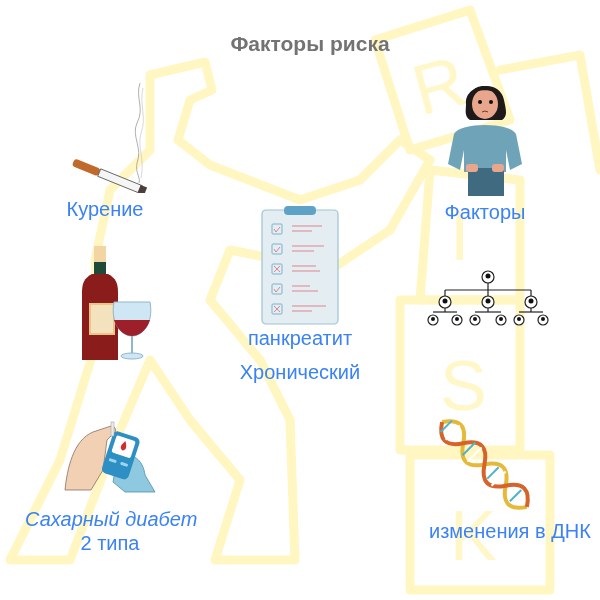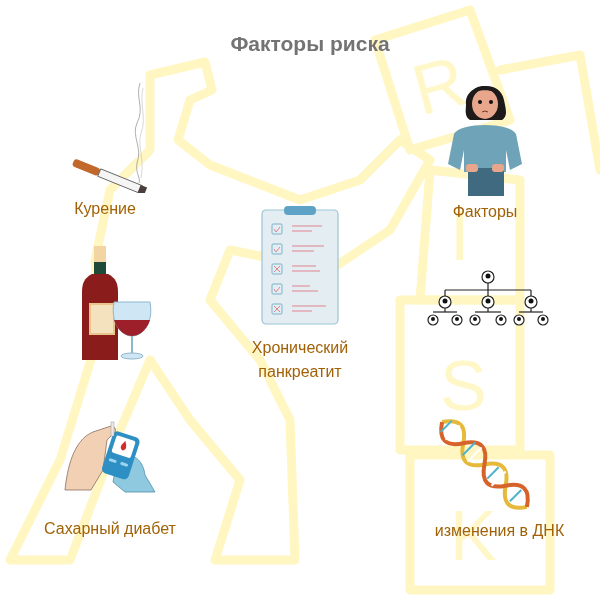--- a/index.html
+++ b/index.html
@@ -2,21 +2,21 @@
 <html><head>
 <meta charset="utf-8">
 <style>
   html, body { margin:0; padding:0; }
   body { width:600px; height:600px; background:#ffffff; position:relative; overflow:hidden;
          font-family:"Liberation Sans", "DejaVu Sans", sans-serif; color:#3b2f2a; }
   .bg { position:absolute; left:0; top:0; width:600px; height:600px; z-index:0; }
   .title { position:absolute; left:0; top:32px; width:600px; text-align:center;
            font-weight:bold; font-size:21px; color:#737373; z-index:2;margin-left:10px; }
   .item { position:absolute; z-index:2; text-align:center; }
-  .label { font-size:16px; line-height:24px; color:#a16207; white-space:nowrap; }
+  .label { font-size:20px; line-height:24px; color:#3b82f6; white-space:nowrap; }
   svg.icon { display:block; margin:0 auto; }
 </style>
 </head>
 <body>
 
 <svg class="bg" viewBox="0 0 600 600">
   <g fill="none" stroke="#fff6c2" stroke-width="9" stroke-linecap="round" stroke-linejoin="round">
 
     <path d="M150 75 L205 62 L212 90 L190 100 L178 140 L210 165 L300 200 L360 180 L400 140 L430 160 L390 230 L330 270 L230 250 L210 300 L260 360 L290 420 L295 560 L215 560 L240 480 L190 420 L150 360 L120 430 L70 560 L10 560 L60 460 L100 330 L95 260 L110 190 L150 150 L150 100 Z"></path>
 
@@ -85,22 +85,22 @@
       <rect x="12" y="78" width="10" height="10" rx="1" stroke="#7bb3cc"></rect>
         <path d="M14 83 l2 3 l4 -5"></path>
       <line x1="32" y1="80" x2="50" y2="80"></line>
         <line x1="32" y1="85" x2="58" y2="85"></line>
       <rect x="12" y="98" width="10" height="10" rx="1" stroke="#7bb3cc"></rect>
         <path d="M14 100 l6 6 M20 100 l-6 6"></path>
       <line x1="32" y1="100" x2="66" y2="100"></line>
         <line x1="32" y1="105" x2="52" y2="105"></line>
     </g>
   </svg>
+  <div class="label">панкреатит</div>
   <div class="label" style="margin-top:10px;">Хронический</div>
-  <div class="label">панкреатит</div>
 </div>
 
 <div class="item" style="left:55px; top:244px; width:130px;">
   <svg class="icon" width="80" height="120" viewBox="0 0 80 120">
     <rect x="14" y="2" width="12" height="18" fill="#f3d5a3"></rect>
     <rect x="14" y="18" width="12" height="12" fill="#1f4a3a"></rect>
     <path d="M12 30 L28 30 C36 34, 38 40, 38 48 L38 116 L2 116 L2 48 C2 40, 4 34, 12 30 Z" fill="#8b1c1c"></path>
     <rect x="10" y="60" width="24" height="30" fill="#f4e1bd" stroke="#e9c58c" stroke-width="2"></rect>
     <path d="M34 58 C30 80, 42 92, 52 92 C62 92, 74 80, 70 58 Z" fill="#cfe7f5" stroke="#8fb6cc"></path>
     <path d="M34 76 C38 88, 46 92, 52 92 C58 92, 66 88, 70 76 Z" fill="#9c1f2a"></path>
@@ -157,21 +157,22 @@
     <path d="M54 40 C70 30, 80 40, 82 55 L92 72 L62 72 L50 62 Z" fill="#8ec9e0" stroke="#4f8fa8" stroke-width="0.8"></path>
     <g transform="rotate(18 60 35)">
       <rect x="44" y="14" width="28" height="44" rx="5" fill="#2d8fc4"></rect>
       <rect x="48" y="18" width="20" height="18" rx="2" fill="#ffffff"></rect>
       <path d="M58 21 C55 26, 54 29, 58 31 C62 29, 61 26, 58 21 Z" fill="#d12d2d"></path>
       <rect x="48" y="42" width="8" height="3" rx="1.5" fill="#9fd4ee"></rect>
       <rect x="60" y="42" width="8" height="3" rx="1.5" fill="#9fd4ee"></rect>
     </g>
     <rect x="48" y="2" width="3" height="14" fill="#eaeaea" stroke="#999" stroke-width="0.5"></rect>
   </svg>
-  <div class="label" style="margin-top:22px;">Сахарный диабет</div>
+  <div class="label" style="margin-top:12px;font-style:italic;">Сахарный диабет</div>
+  <div class="label">2 типа</div>
 </div>
 
 <div class="item" style="left:405px; top:418px; width:165px;">
   <svg class="icon" width="110" height="100" viewBox="0 0 110 100">
     <g transform="rotate(45 55 50)">
       <path d="M-10 50 C0 35, 10 35, 20 50 C30 65, 40 65, 50 50 C60 35, 70 35, 80 50 C90 65, 100 65, 110 50" fill="none" stroke="#e6b93a" stroke-width="4"></path>
       <path d="M-10 50 C0 65, 10 65, 20 50 C30 35, 40 35, 50 50 C60 65, 70 65, 80 50 C90 35, 100 35, 110 50" fill="none" stroke="#d6632a" stroke-width="4"></path>
       <g stroke-width="2">
         <line x1="-4" y1="42" x2="-4" y2="58" stroke="#4fb3c9"></line>
         <line x1="5" y1="40" x2="5" y2="60" stroke="#fff"></line>

